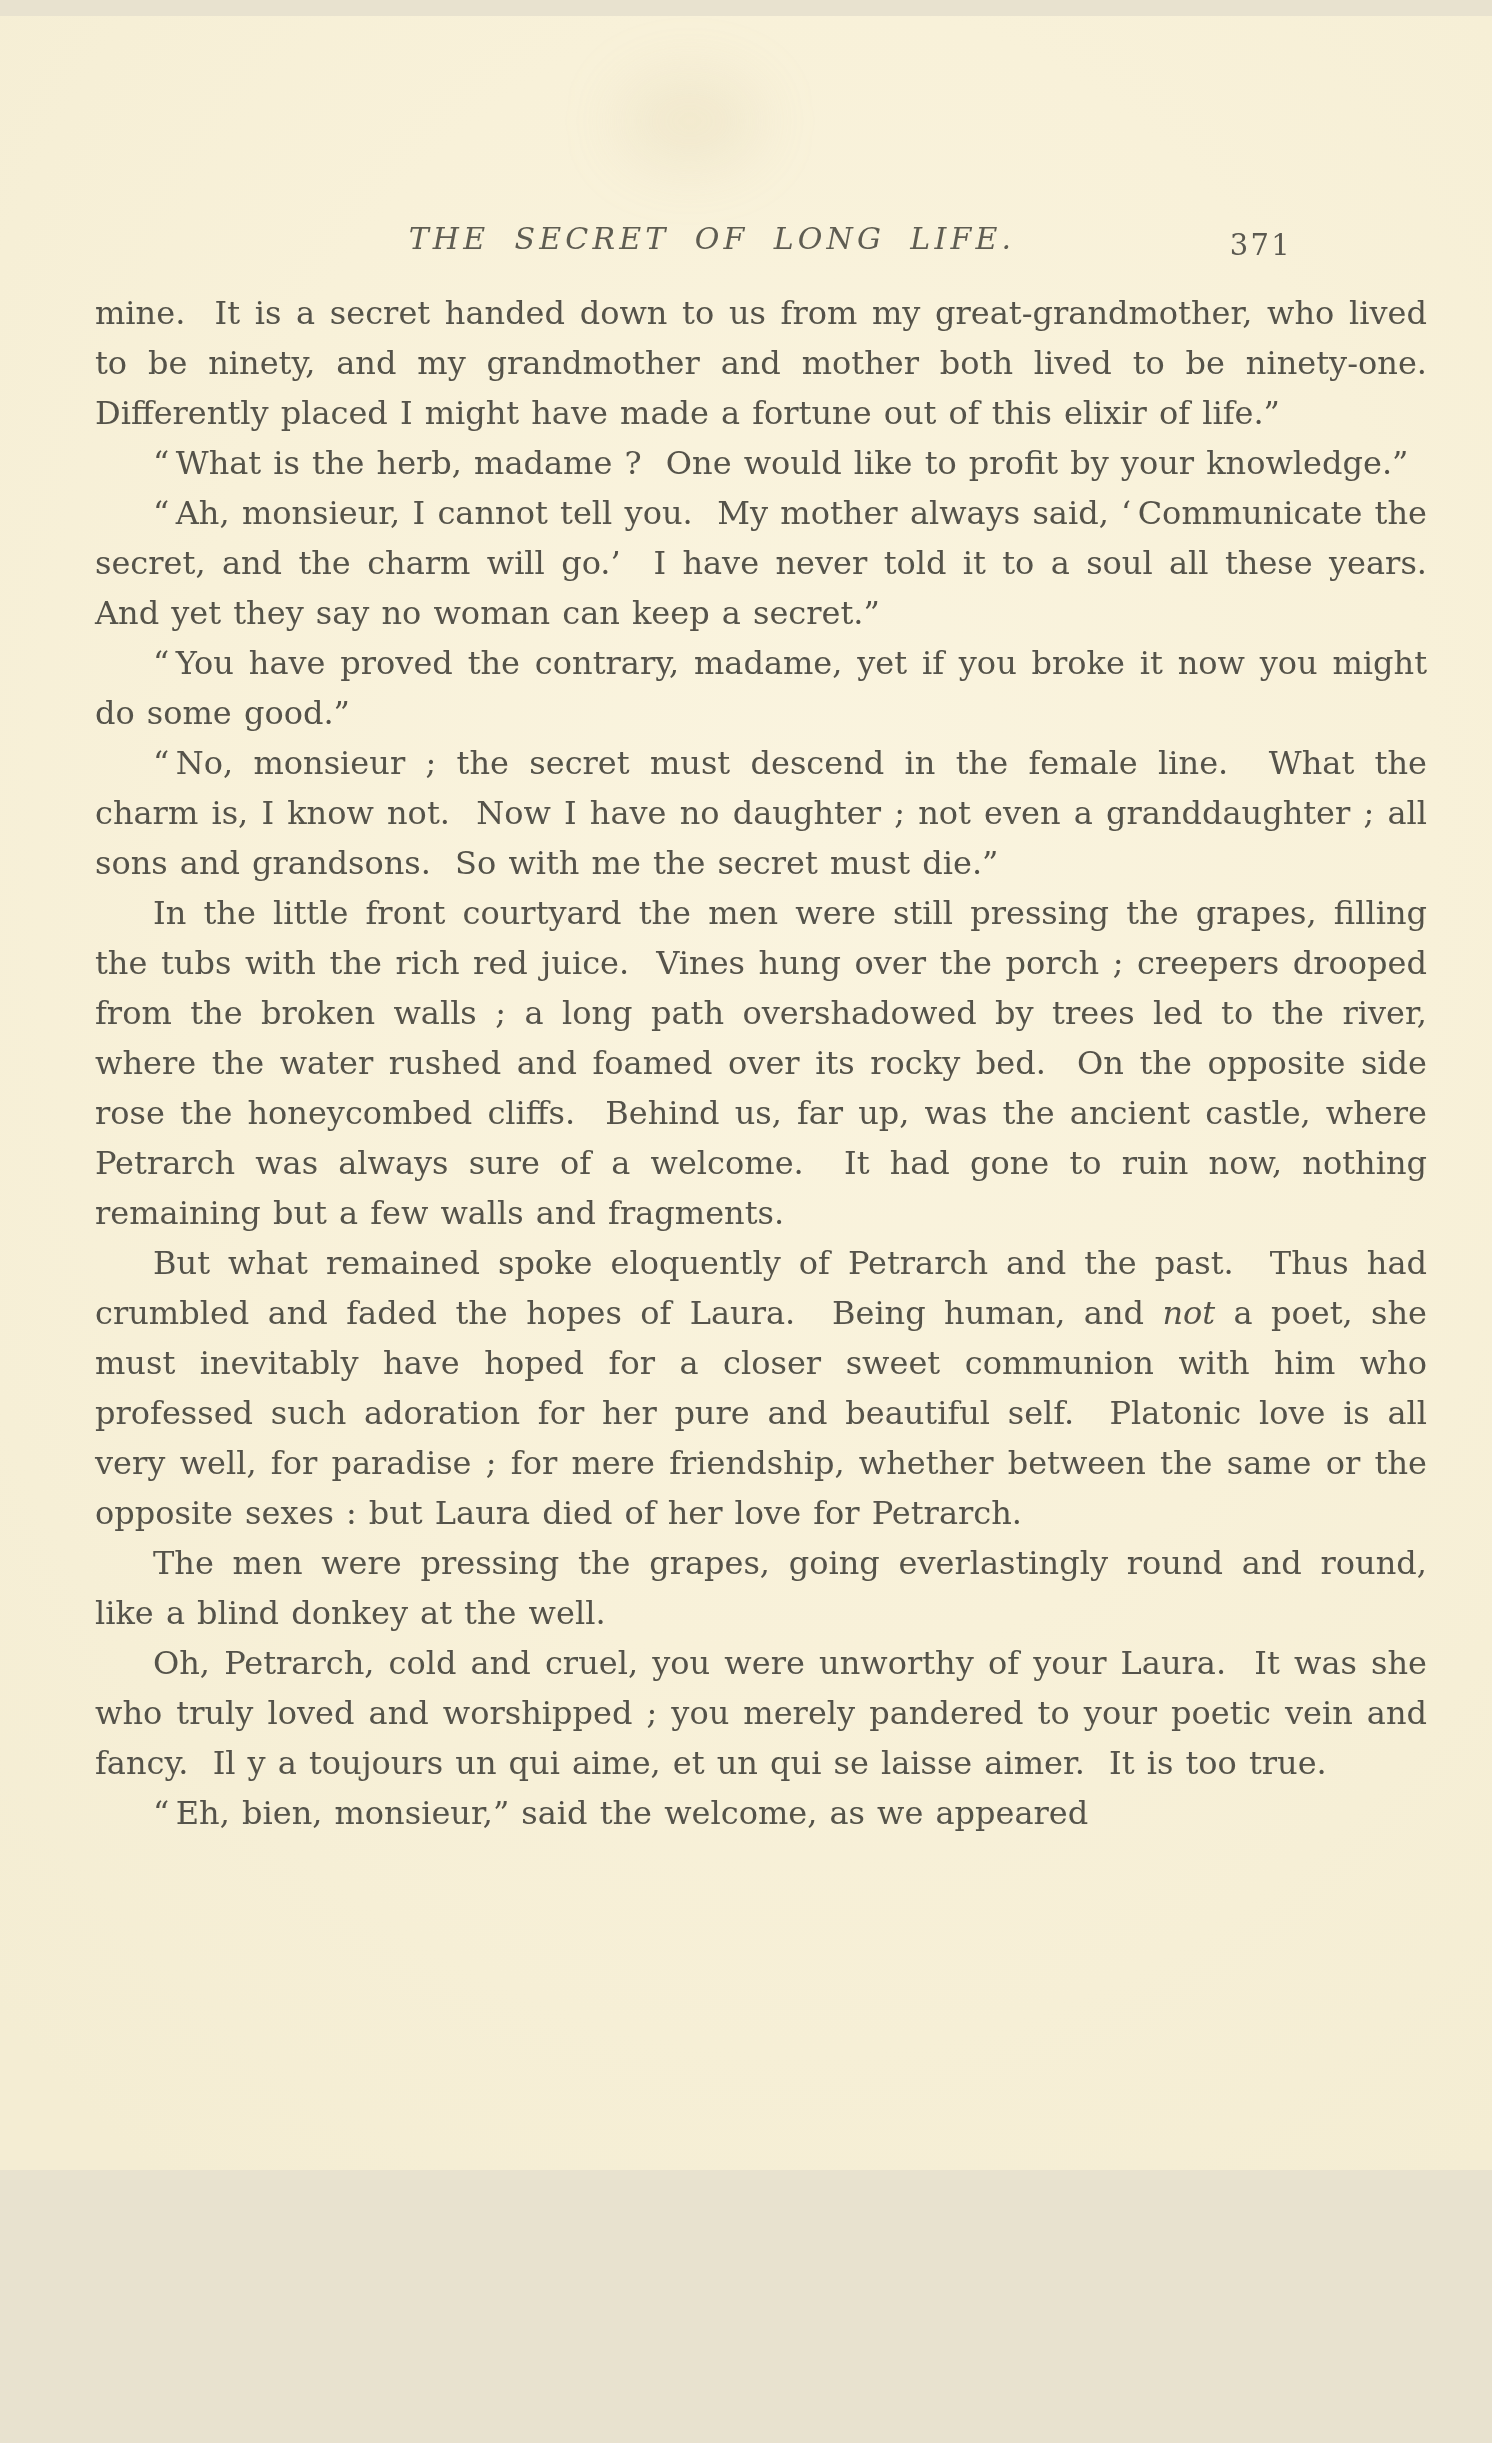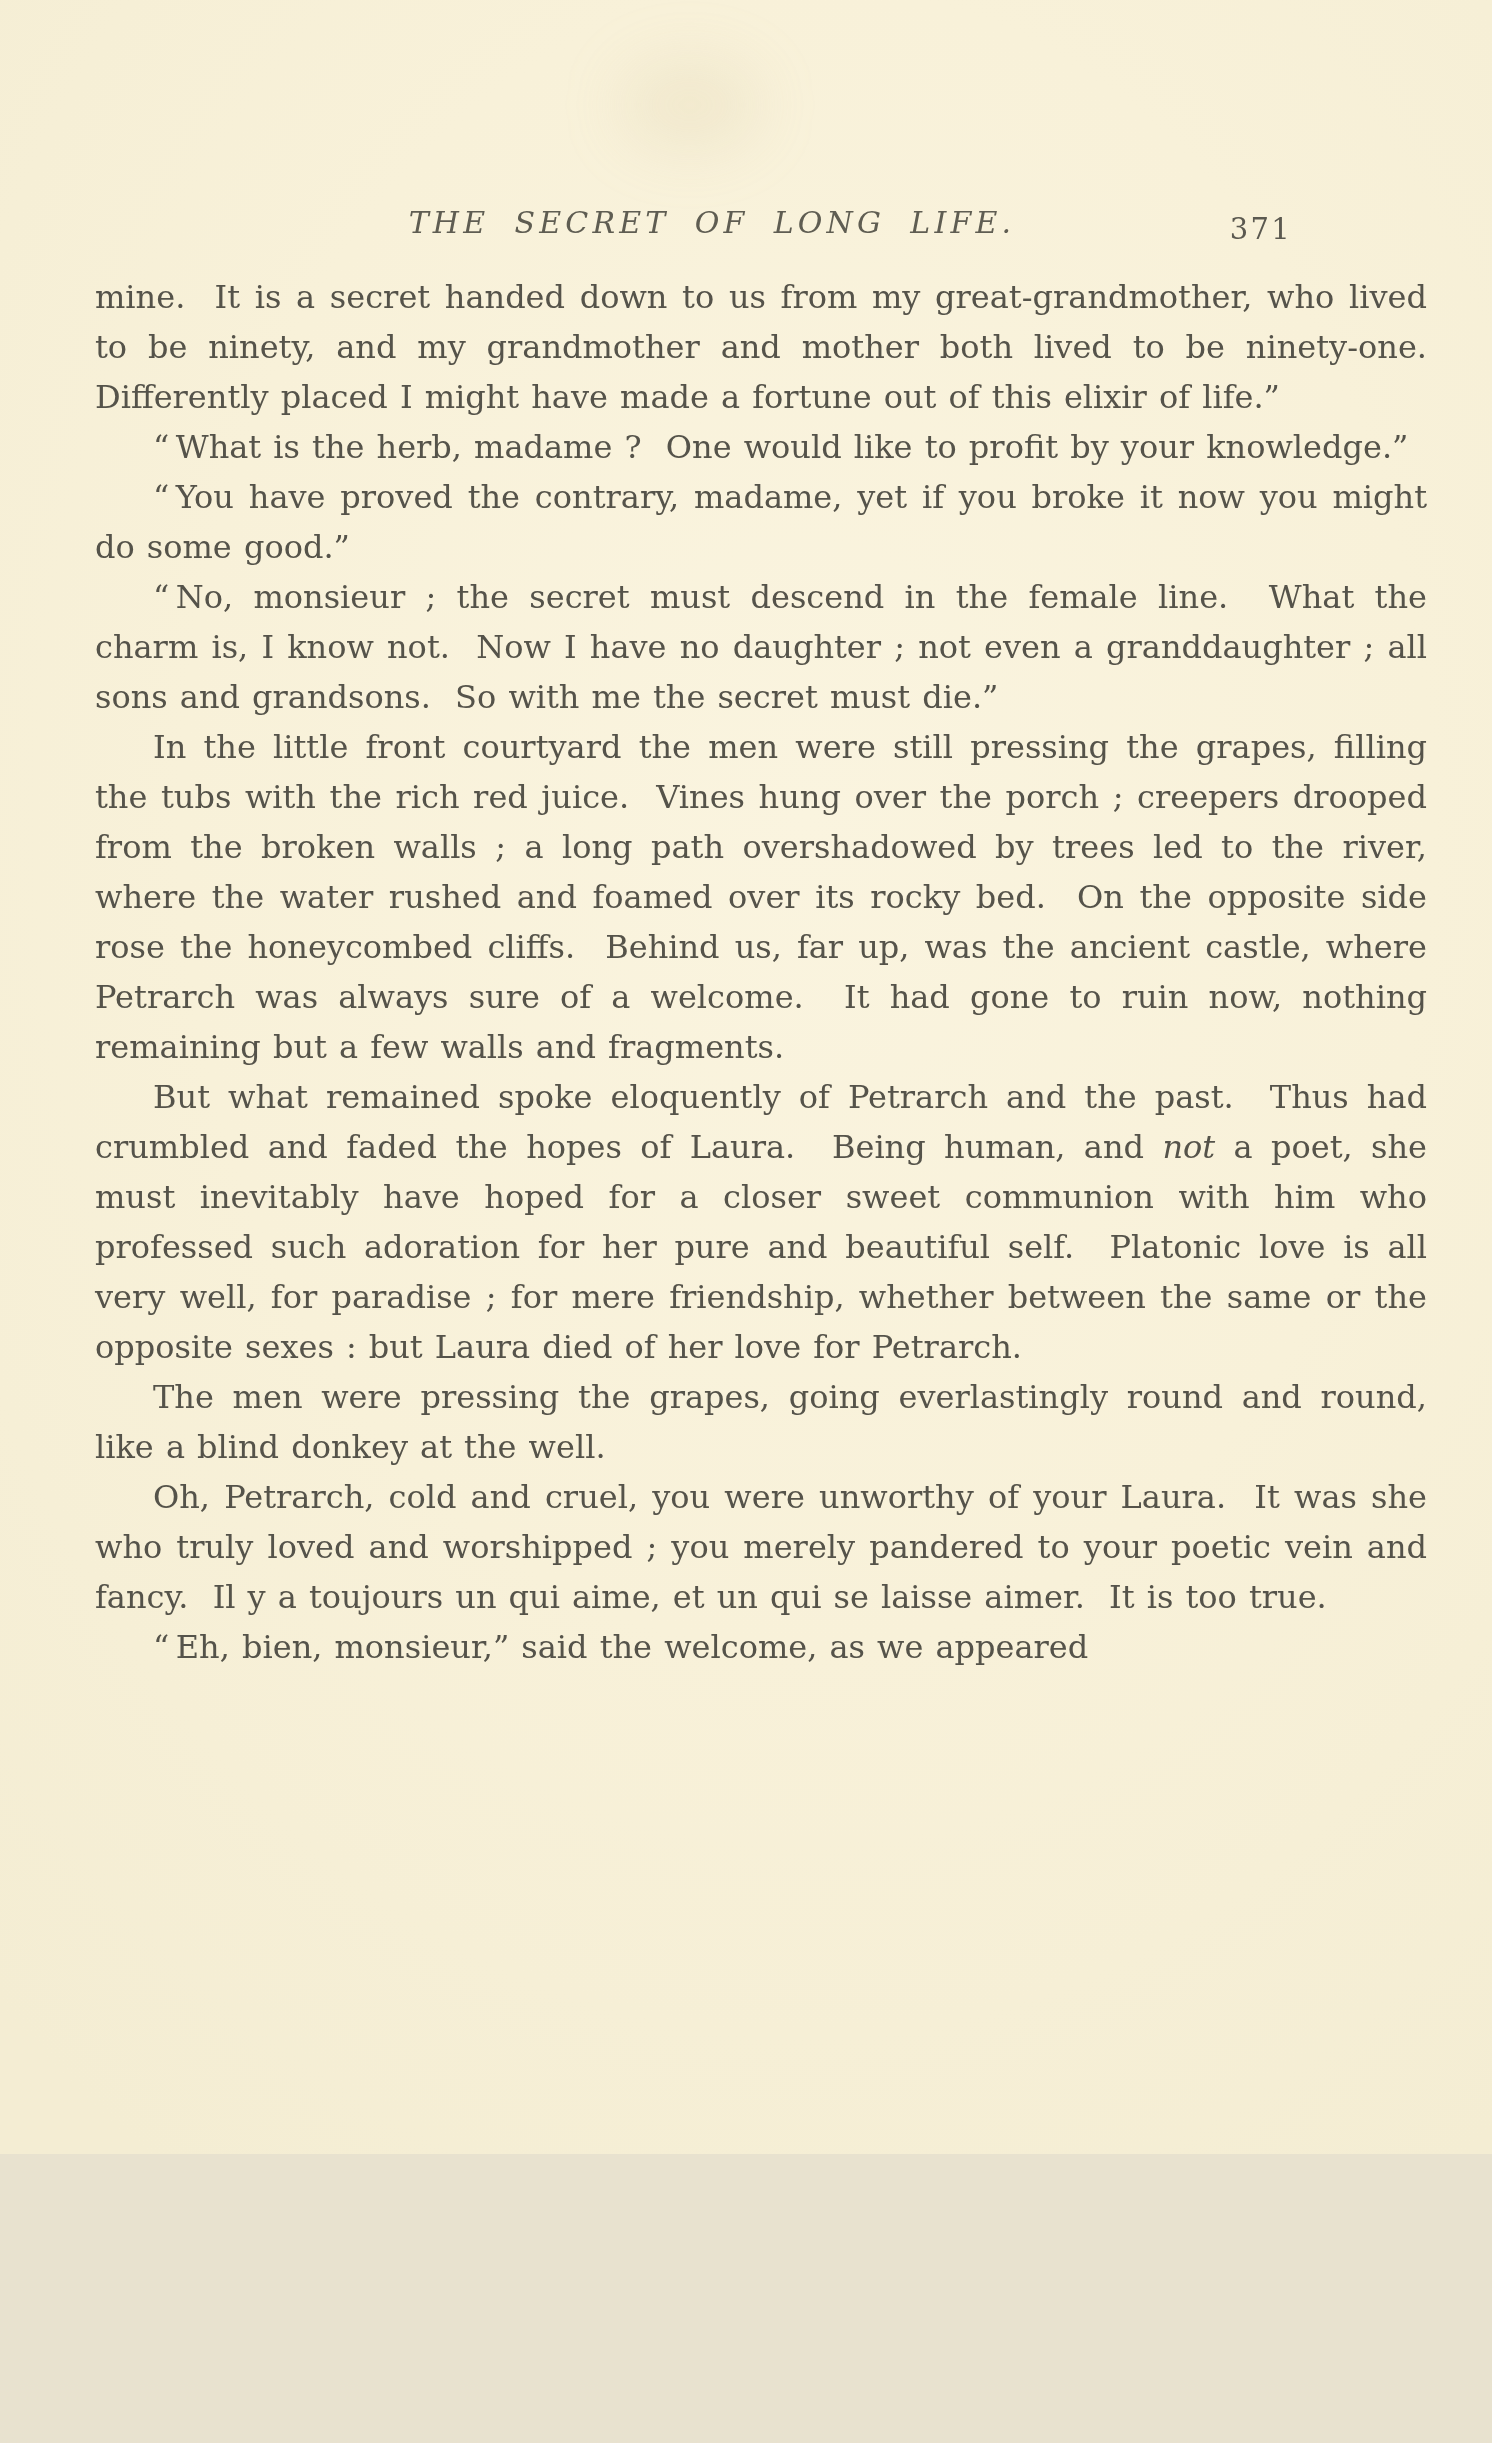--- a/index.html
+++ b/index.html
@@ -9,20 +9,21 @@
   }
   .page {
     position: relative;
     width: 1492px;
     height: 2154px;
     overflow: hidden;
     background:
       radial-gradient(ellipse 1200px 1600px at 54% 38%, #faf4df 0%, #f8f1d9 52%, #f4edd3 100%);
     font-family: "DejaVu Serif", "Liberation Serif", serif;
     color: #56544b;
+    margin-top: 16px;
   }
 
   
   .running-head {
     position: absolute;
     top: 205px;
     left: 95px;
     width: 1330px;
     height: 60px;
   }
@@ -115,20 +116,21 @@
 <div class="page">
 
   <header class="running-head">
     <span class="head-title">THE SECRET OF LONG LIFE.</span>
     <span class="page-number">371</span>
   </header>
 
   <main class="text-block" id="text-block">
       <p class="noindent"><span>mine.  It is a secret handed down to us from my great-grandmother, who lived to be ninety, and my grandmother and mother both lived to be ninety-one.  Differently placed I might have made a fortune out of this elixir of life.”</span></p>
       <p><span>“ What is the herb, madame&nbsp;?  One would like to profit by your knowledge.”</span></p>
+      <p><span>“ Ah, monsieur, I cannot tell you.  My mother always said, ‘ Communicate the secret, and the charm will go.’  I have never told it to a soul all these years.  And yet they say no woman can keep a secret.”</span></p>
       <p><span>“ You have proved the contrary, madame, yet if you broke it now you might do some good.”</span></p>
       <p><span>“ No, monsieur&nbsp;; the secret must descend in the female line.  What the charm is, I know not.  Now I have no daughter&nbsp;; not even a granddaughter&nbsp;; all sons and grandsons.  So with me the secret must die.”</span></p>
       <p><span>In the little front courtyard the men were still pressing the grapes, filling the tubs with the rich red juice.  Vines hung over the porch&nbsp;; creepers drooped from the broken walls&nbsp;; a long path overshadowed by trees led to the river, where the water rushed and foamed over its rocky bed.  On the opposite side rose the honeycombed cliffs.  Behind us, far up, was the ancient castle, where Petrarch was always sure of a welcome.  It had gone to ruin now, nothing remaining but a few walls and fragments.</span></p>
       <p><span>But what remained spoke eloquently of Petrarch and the past.  Thus had crumbled and faded the hopes of Laura.  Being human, and </span><span class="italic">not</span><span> a poet, she must inevitably have hoped for a closer sweet communion with him who professed such adoration for her pure and beautiful self.  Platonic love is all very well, for paradise&nbsp;; for mere friendship, whether between the same or the opposite sexes&nbsp;: but Laura died of her love for Petrarch.</span></p>
       <p><span>The men were pressing the grapes, going everlastingly round and round, like a blind donkey at the well.</span></p>
       <p><span>Oh, Petrarch, cold and cruel, you were unworthy of your Laura.  It was she who truly loved and worshipped&nbsp;; you merely pandered to your poetic vein and fancy.  Il y a toujours un qui aime, et un qui se laisse aimer.  It is too true.</span></p>
       <p><span>“ Eh, bien, monsieur,” said the welcome, as we appeared</span></p>
     </main>
 
   <div class="signature-line">

